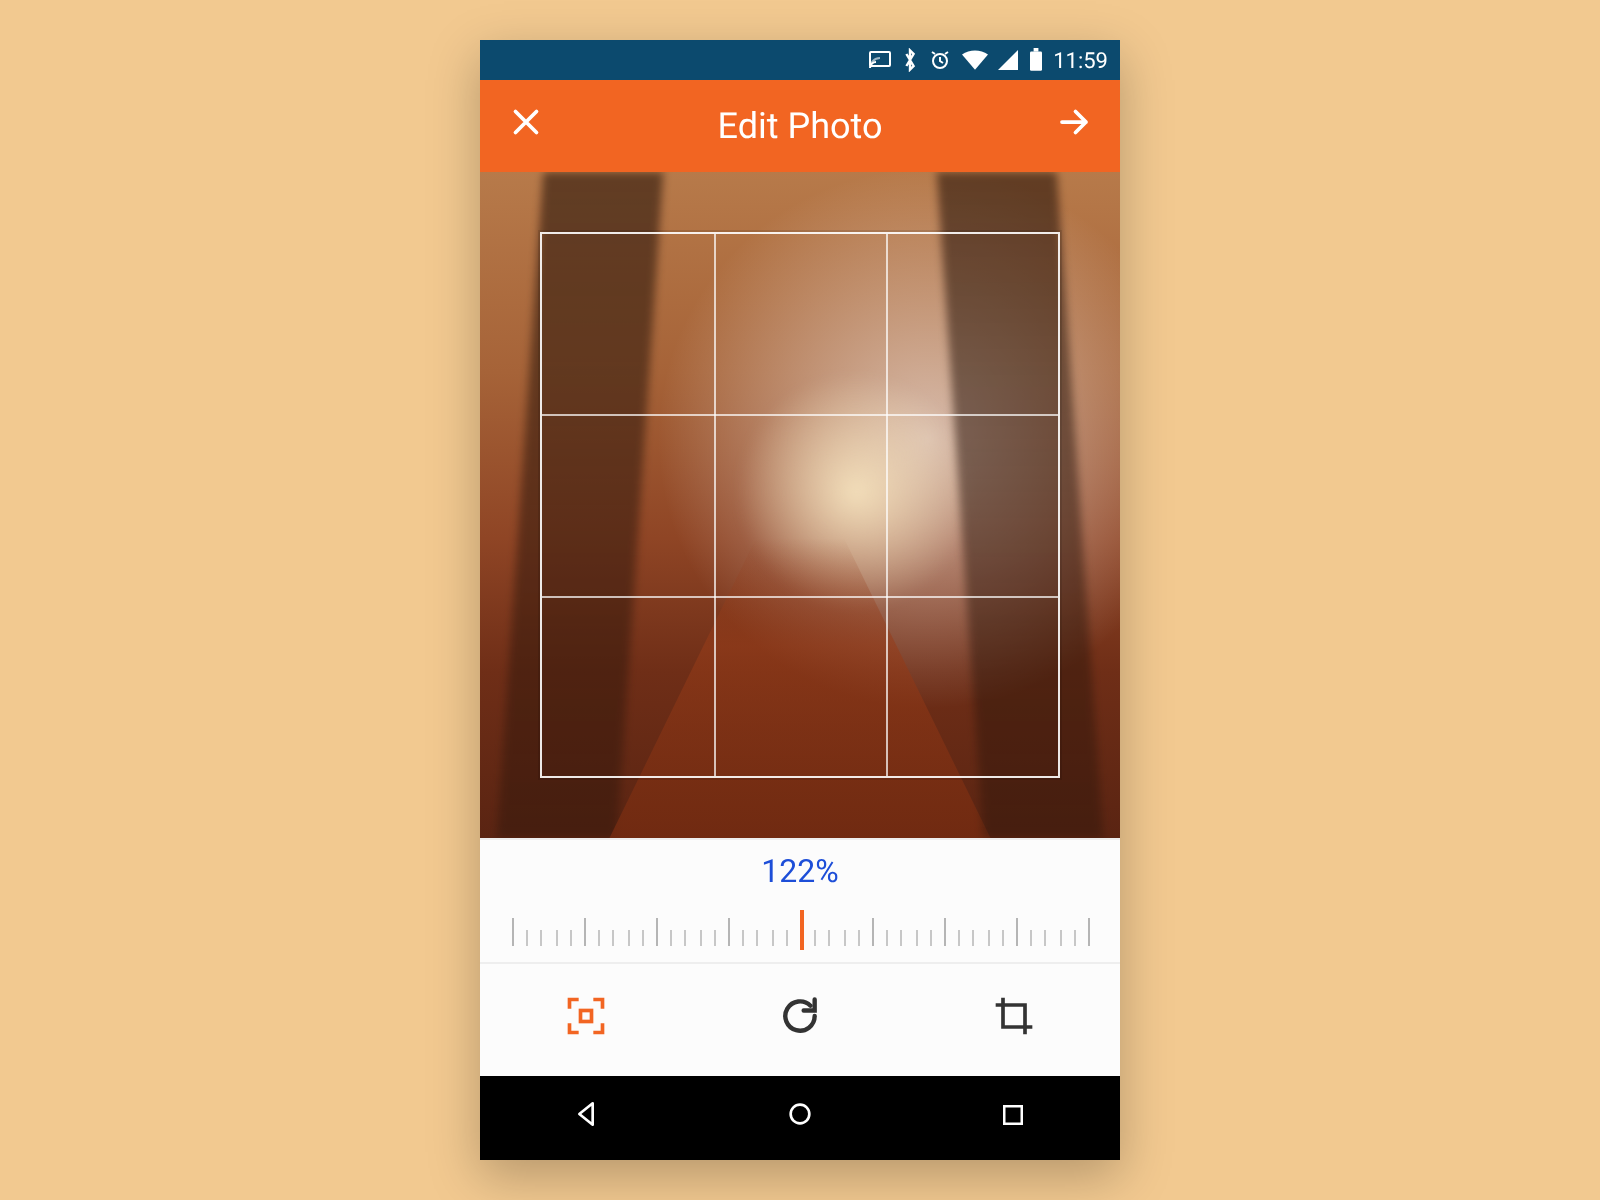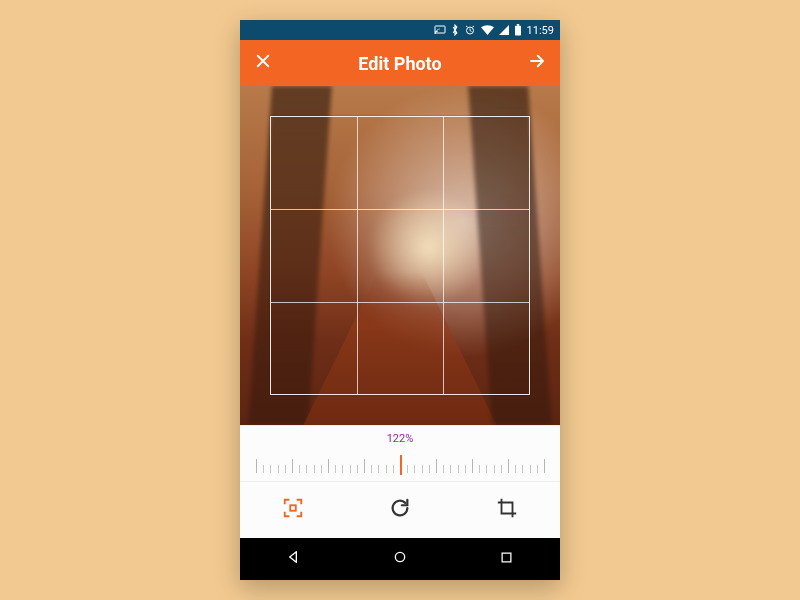--- a/index.html
+++ b/index.html
@@ -38,21 +38,21 @@
     height: 46px;
     background: #f26522;
     color: #fff;
     display: flex;
     align-items: center;
     justify-content: center;
     position: relative;
   }
   .app-bar .title {
     font-size: 18px;
-    font-weight: 700;
+    font-weight: 400;
   }
   .app-bar .close-btn,
   .app-bar .next-btn {
     position: absolute;
     top: 0;
     height: 46px;
     width: 46px;
     display: flex;
     align-items: center;
     justify-content: center;
@@ -117,22 +117,22 @@
   .crop-frame .v2 { left:66.66%; top:0; bottom:0; width:1px; }
   .crop-frame .h1 { top:33.33%; left:0; right:0; height:1px; }
   .crop-frame .h2 { top:66.66%; left:0; right:0; height:1px; }
 
   .controls {
     background: #fcfcfc;
     border-top: 1px solid #eee;
   }
   .zoom-readout {
     text-align: center;
-    font-size: 11px;
-    color: #a21caf;
+    font-size: 16px;
+    color: #1d4ed8;
     padding-top: 6px;
   }
   .ruler {
     height: 34px;
     position: relative;
     margin: 2px 16px 0 16px;
     cursor: ew-resize;
   }
   .tick {
     position:absolute;

